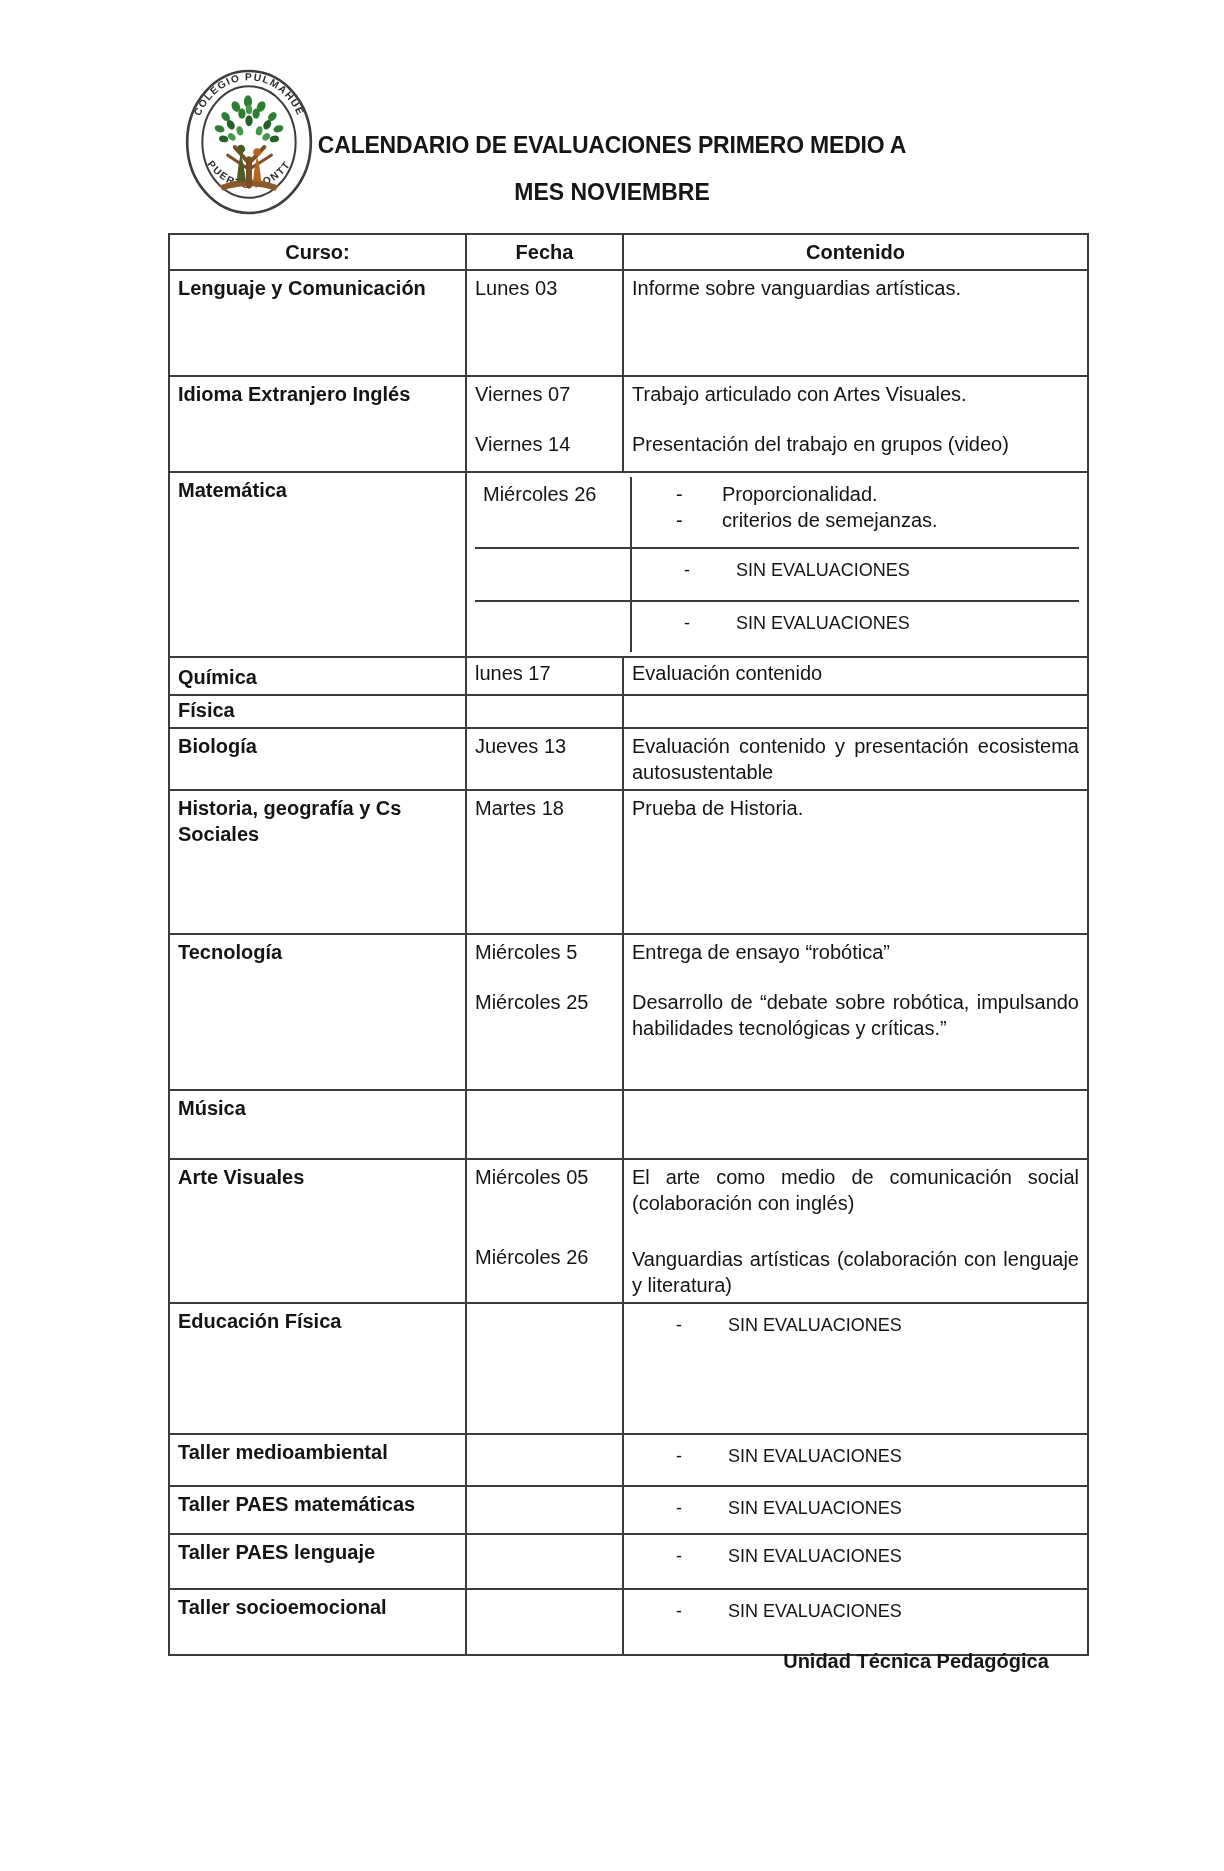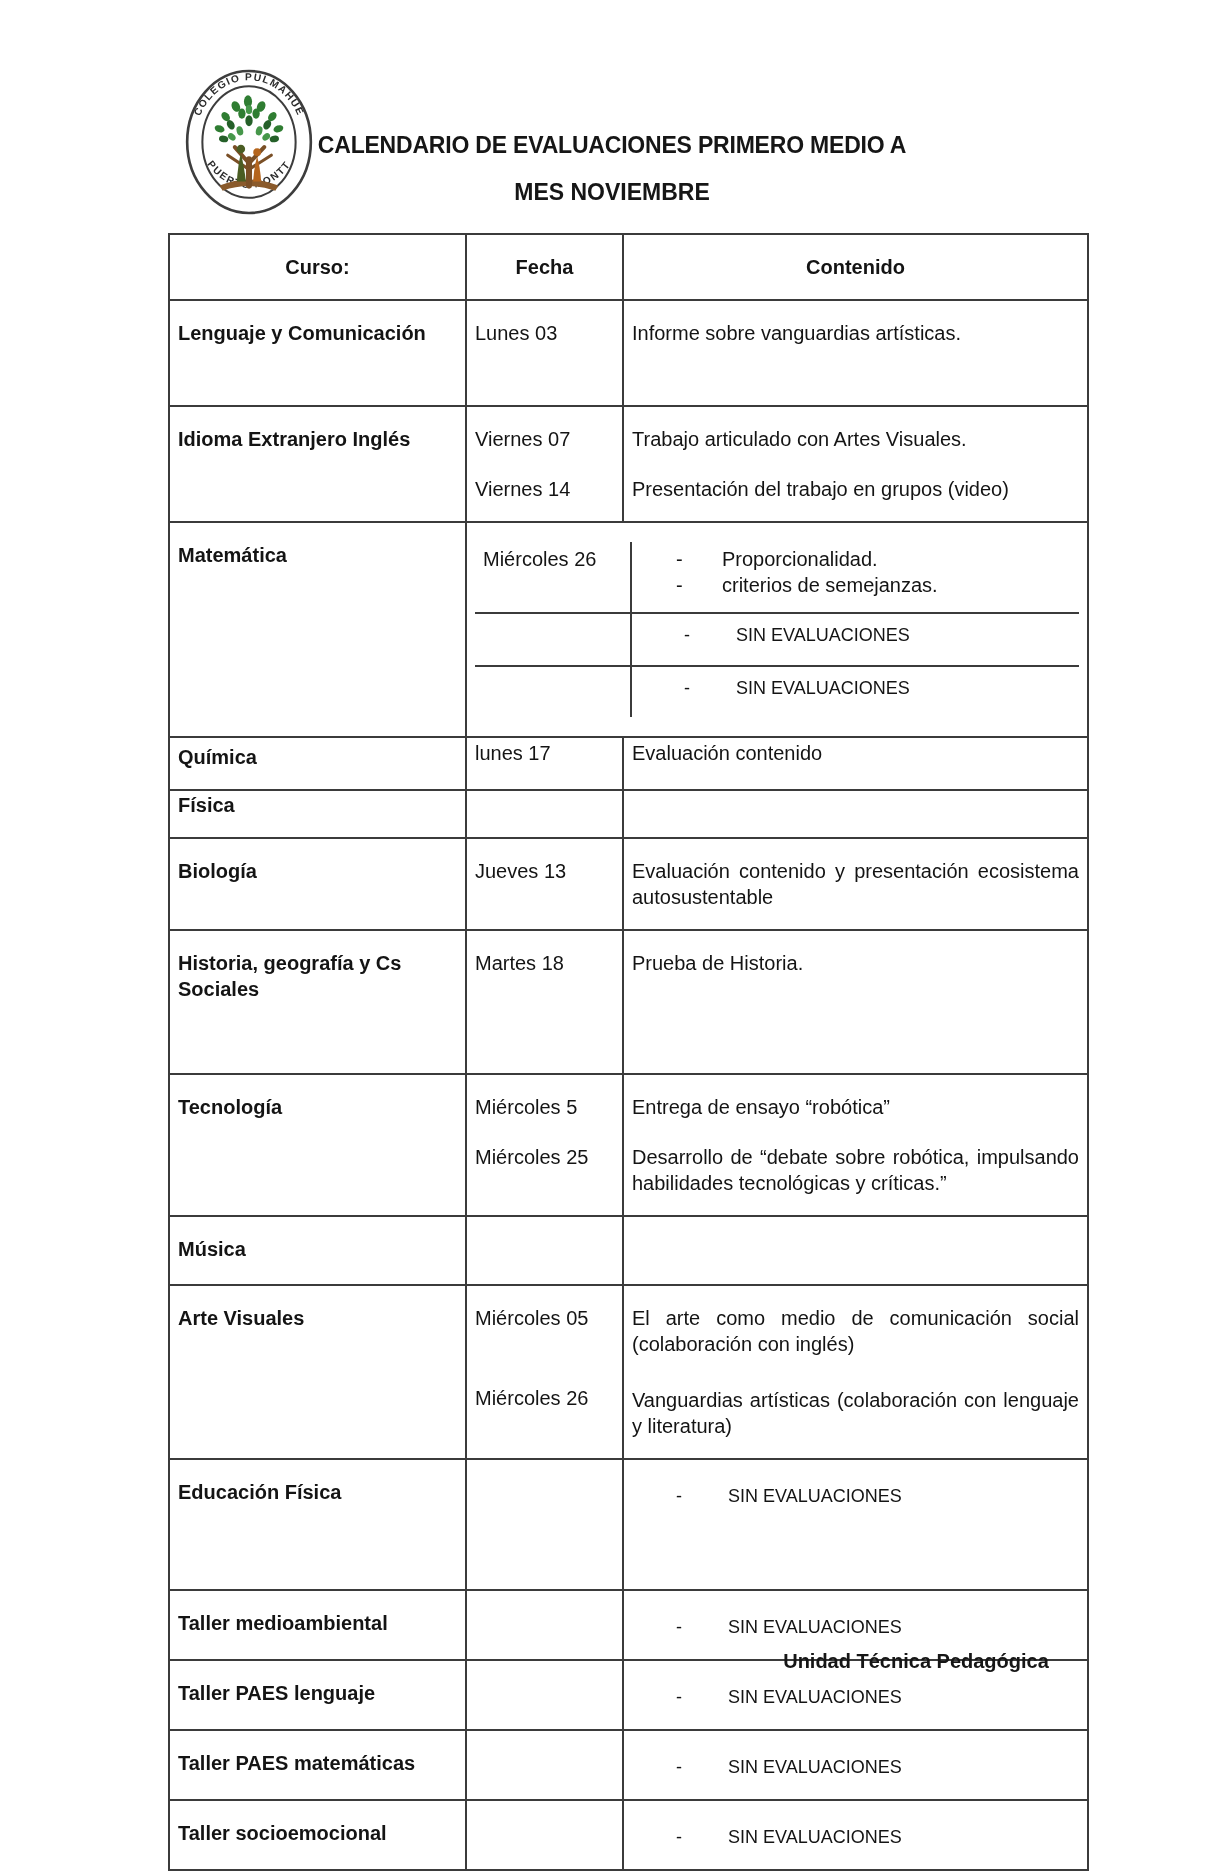--- a/index.html
+++ b/index.html
@@ -14,21 +14,21 @@
   .title-l1{font-size:23px;font-weight:bold;letter-spacing:-0.2px;color:#161616;}
   .title-l2{font-size:23px;font-weight:bold;margin-top:20px;color:#161616;}
   
   table.cal{
     position:absolute;left:168px;top:233px;width:919px;
     border-collapse:collapse;table-layout:fixed;
   }
   table.cal td,table.cal th{
     border:2px solid #3b3b3b;vertical-align:top;
     font-size:20px;line-height:26px;color:#141414;
-    padding:19px 8px;overflow:hidden;box-sizing:border-box;
+    padding:4px 8px;overflow:hidden;box-sizing:border-box;
   }
   th.hdr{font-weight:bold;text-align:center;padding:1px 4px;border-bottom:3px solid #3b3b3b;}
   .course{font-weight:bold;border-radius:18px;}
   .vmid{vertical-align:middle;}
   .vbot{vertical-align:bottom;padding-bottom:4px;}
   .just{text-align:justify;text-align-last:left;}
   .g24{margin-top:24px;}
   .g30{margin-top:30px;}
   .pt14{padding-top:16px;}
   .pt28{padding-top:28px;}
@@ -200,21 +200,21 @@
     <td>Jueves 13</td>
     <td class="just">Evaluación contenido y presentación ecosistema autosustentable</td>
   </tr>
 
   <tr style="height:144px">
     <td class="course">Historia, geografía y Cs Sociales</td>
     <td>Martes 18</td>
     <td>Prueba de Historia.</td>
   </tr>
 
-  <tr style="height:112px">
+  <tr style="height:156px">
     <td class="course vmid">Tecnología</td>
     <td class="pt14">
       <div>Miércoles 5</div>
       <div class="g24">Miércoles 25</div>
     </td>
     <td class="pt14">
       <div>Entrega de ensayo “robótica”</div>
       <div class="g24 just">Desarrollo de “debate sobre robótica, impulsando habilidades tecnológicas y críticas.”</div>
     </td>
   </tr>
@@ -252,42 +252,42 @@
     <td class="course">Taller medioambiental</td>
     <td></td>
     <td>
       <div class="bulse">
         <span class="dash">-</span>
         <span>SIN EVALUACIONES</span>
       </div>
     </td>
   </tr>
 
+  <tr style="height:48px">
+    <td class="course vbot">Taller PAES matemáticas</td>
+    <td></td>
+    <td>
+      <div class="bulse">
+        <span class="dash">-</span>
+        <span>SIN EVALUACIONES</span>
+      </div>
+    </td>
+  </tr>
+
   <tr style="height:55px">
     <td class="course">Taller PAES lenguaje</td>
     <td></td>
     <td>
       <div class="bulse">
         <span class="dash">-</span>
         <span>SIN EVALUACIONES</span>
       </div>
     </td>
   </tr>
 
-  <tr style="height:48px">
-    <td class="course vbot">Taller PAES matemáticas</td>
-    <td></td>
-    <td>
-      <div class="bulse">
-        <span class="dash">-</span>
-        <span>SIN EVALUACIONES</span>
-      </div>
-    </td>
-  </tr>
-
   <tr style="height:66px">
     <td class="course">Taller socioemocional</td>
     <td></td>
     <td>
       <div class="bulse">
         <span class="dash">-</span>
         <span>SIN EVALUACIONES</span>
       </div>
     </td>
   </tr>

